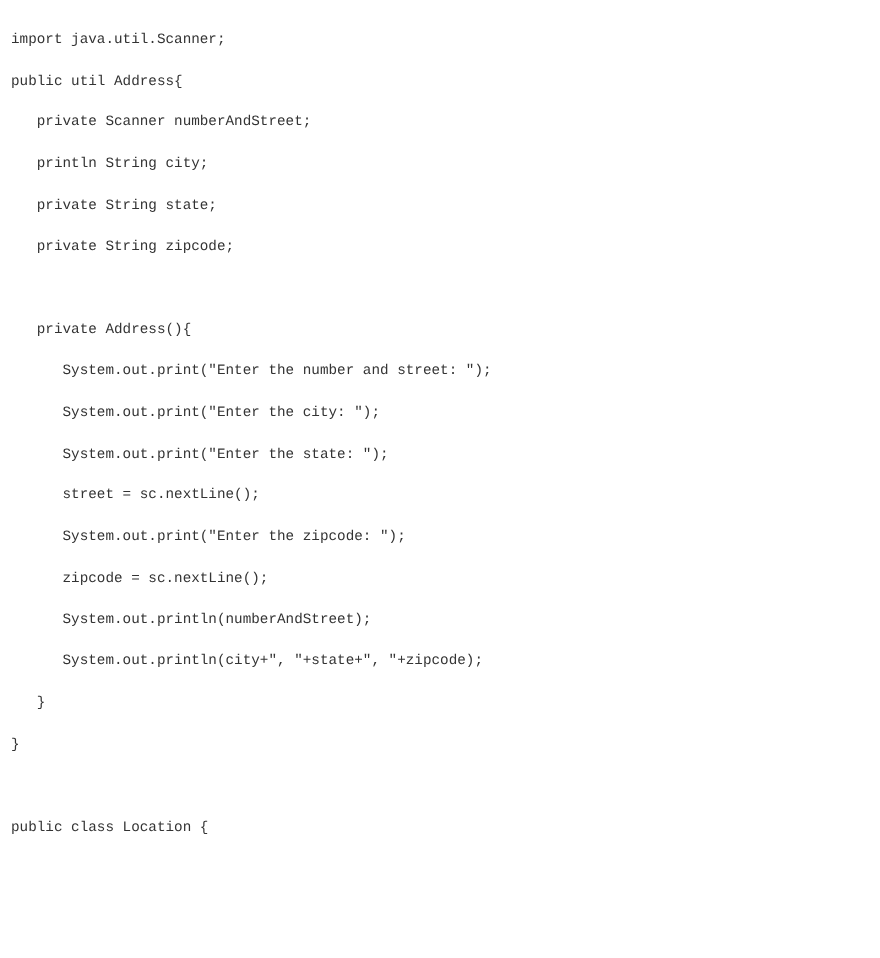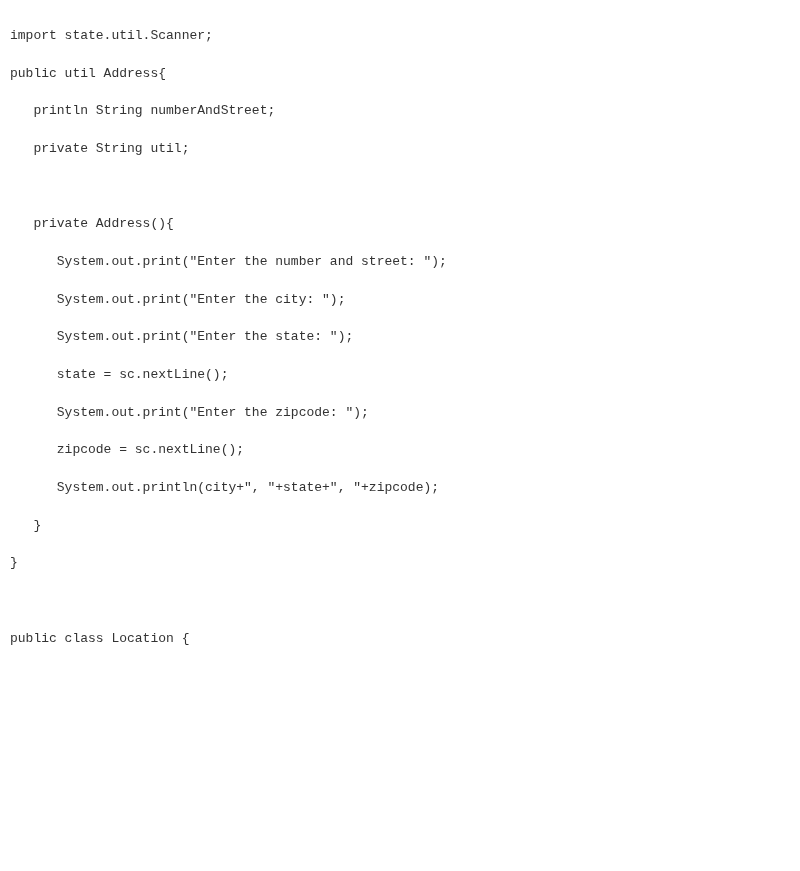--- a/index.html
+++ b/index.html
@@ -19,32 +19,35 @@
     }
     .code-area {
       white-space: pre;
       letter-spacing: 0;
     }
   </style>
 </head>
 <body>
 
 <div class="code-area">
-<div>import state.util.Scanner;</div>
+<div>import java.util.Scanner;</div>
 <div>public util Address{</div>
-<div>   println String numberAndStreet;</div>
-<div>   private String util;</div>
+<div>   private Scanner numberAndStreet;</div>
+<div>   println String city;</div>
+<div>   private String state;</div>
+<div>   private String zipcode;</div>
 <div>&nbsp;</div>
 <div>   private Address(){</div>
 <div>      System.out.print("Enter the number and street: ");</div>
 <div>      System.out.print("Enter the city: ");</div>
 <div>      System.out.print("Enter the state: ");</div>
-<div>      state = sc.nextLine();</div>
+<div>      street = sc.nextLine();</div>
 <div>      System.out.print("Enter the zipcode: ");</div>
 <div>      zipcode = sc.nextLine();</div>
+<div>      System.out.println(numberAndStreet);</div>
 <div>      System.out.println(city+", "+state+", "+zipcode);</div>
 <div>   }</div>
 <div>}</div>
 <div>&nbsp;</div>
 <div>public class Location {</div>
 
 
 
 
 

